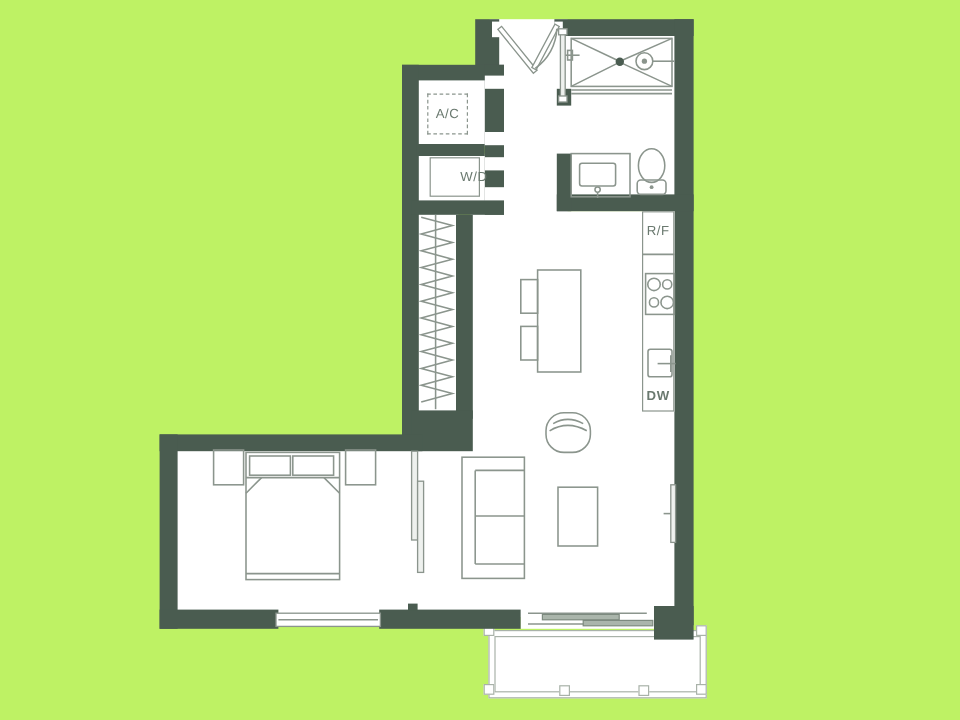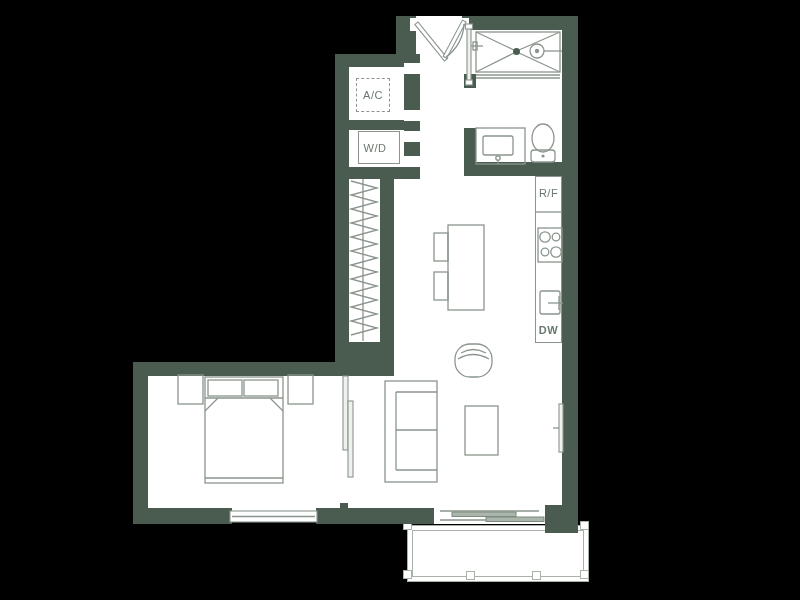--- a/index.html
+++ b/index.html
@@ -1,16 +1,16 @@
 <!DOCTYPE html>
 <html><head>
 <meta charset="utf-8">
 <style>
   html,body{margin:0;padding:0;background:#e5decd;}
-  #plan{position:relative;width:800px;height:600px;background:#000000;overflow:hidden;
+  #plan{position:relative;width:800px;height:600px;background:#bef264;overflow:hidden;
         font-family:"Liberation Sans",sans-serif;text-align:right;}
   .f{position:absolute;background:#ffffff;}
   .w{position:absolute;background:#4a5c50;}
   .j{position:absolute;background:#ffffff;}
   .box{position:absolute;background:#ffffff;box-sizing:border-box;}
   .lbl{position:absolute;color:#6a796f;font-size:11px;letter-spacing:.5px;
        display:flex;align-items:center;justify-content:center;}
   .bal{position:absolute;box-sizing:border-box;border:1.5px solid #a9b2a9;background:#ffffff;}
   .balin{position:absolute;box-sizing:border-box;border:1.2px solid #a9b2a9;background:transparent;}
   .post{position:absolute;width:9px;height:9px;box-sizing:border-box;border:1.2px solid #a9b2a9;background:#ffffff;}
@@ -175,17 +175,17 @@
       <rect class="slide" x="486" y="517" width="58" height="4.5"></rect>
     </g>
 
     <g>
       <rect x="230" y="511" width="87" height="11" fill="#ffffff" stroke="#8b958d" stroke-width="1.1"></rect>
       <line class="ln" x1="232" y1="516.5" x2="315" y2="516.5" stroke-width="1"></line>
     </g>
   </svg>
 
   <div class="lbl" style="left:356px;top:78px;width:34px;height:34px;">A/C</div>
-  <div class="lbl" style="left:354px;top:131px;width:42px;height:33px;">W/D</div>
+  <div class="lbl" style="left:374px;top:131px;width:42px;height:33px;">W/D</div>
   <div class="lbl" style="left:533px;top:185px;width:31px;height:16px;">R/F</div>
   <div class="lbl" style="left:533px;top:322px;width:31px;height:16px;font-weight:bold;">DW</div>
 
 </div>
 
 </body></html>

